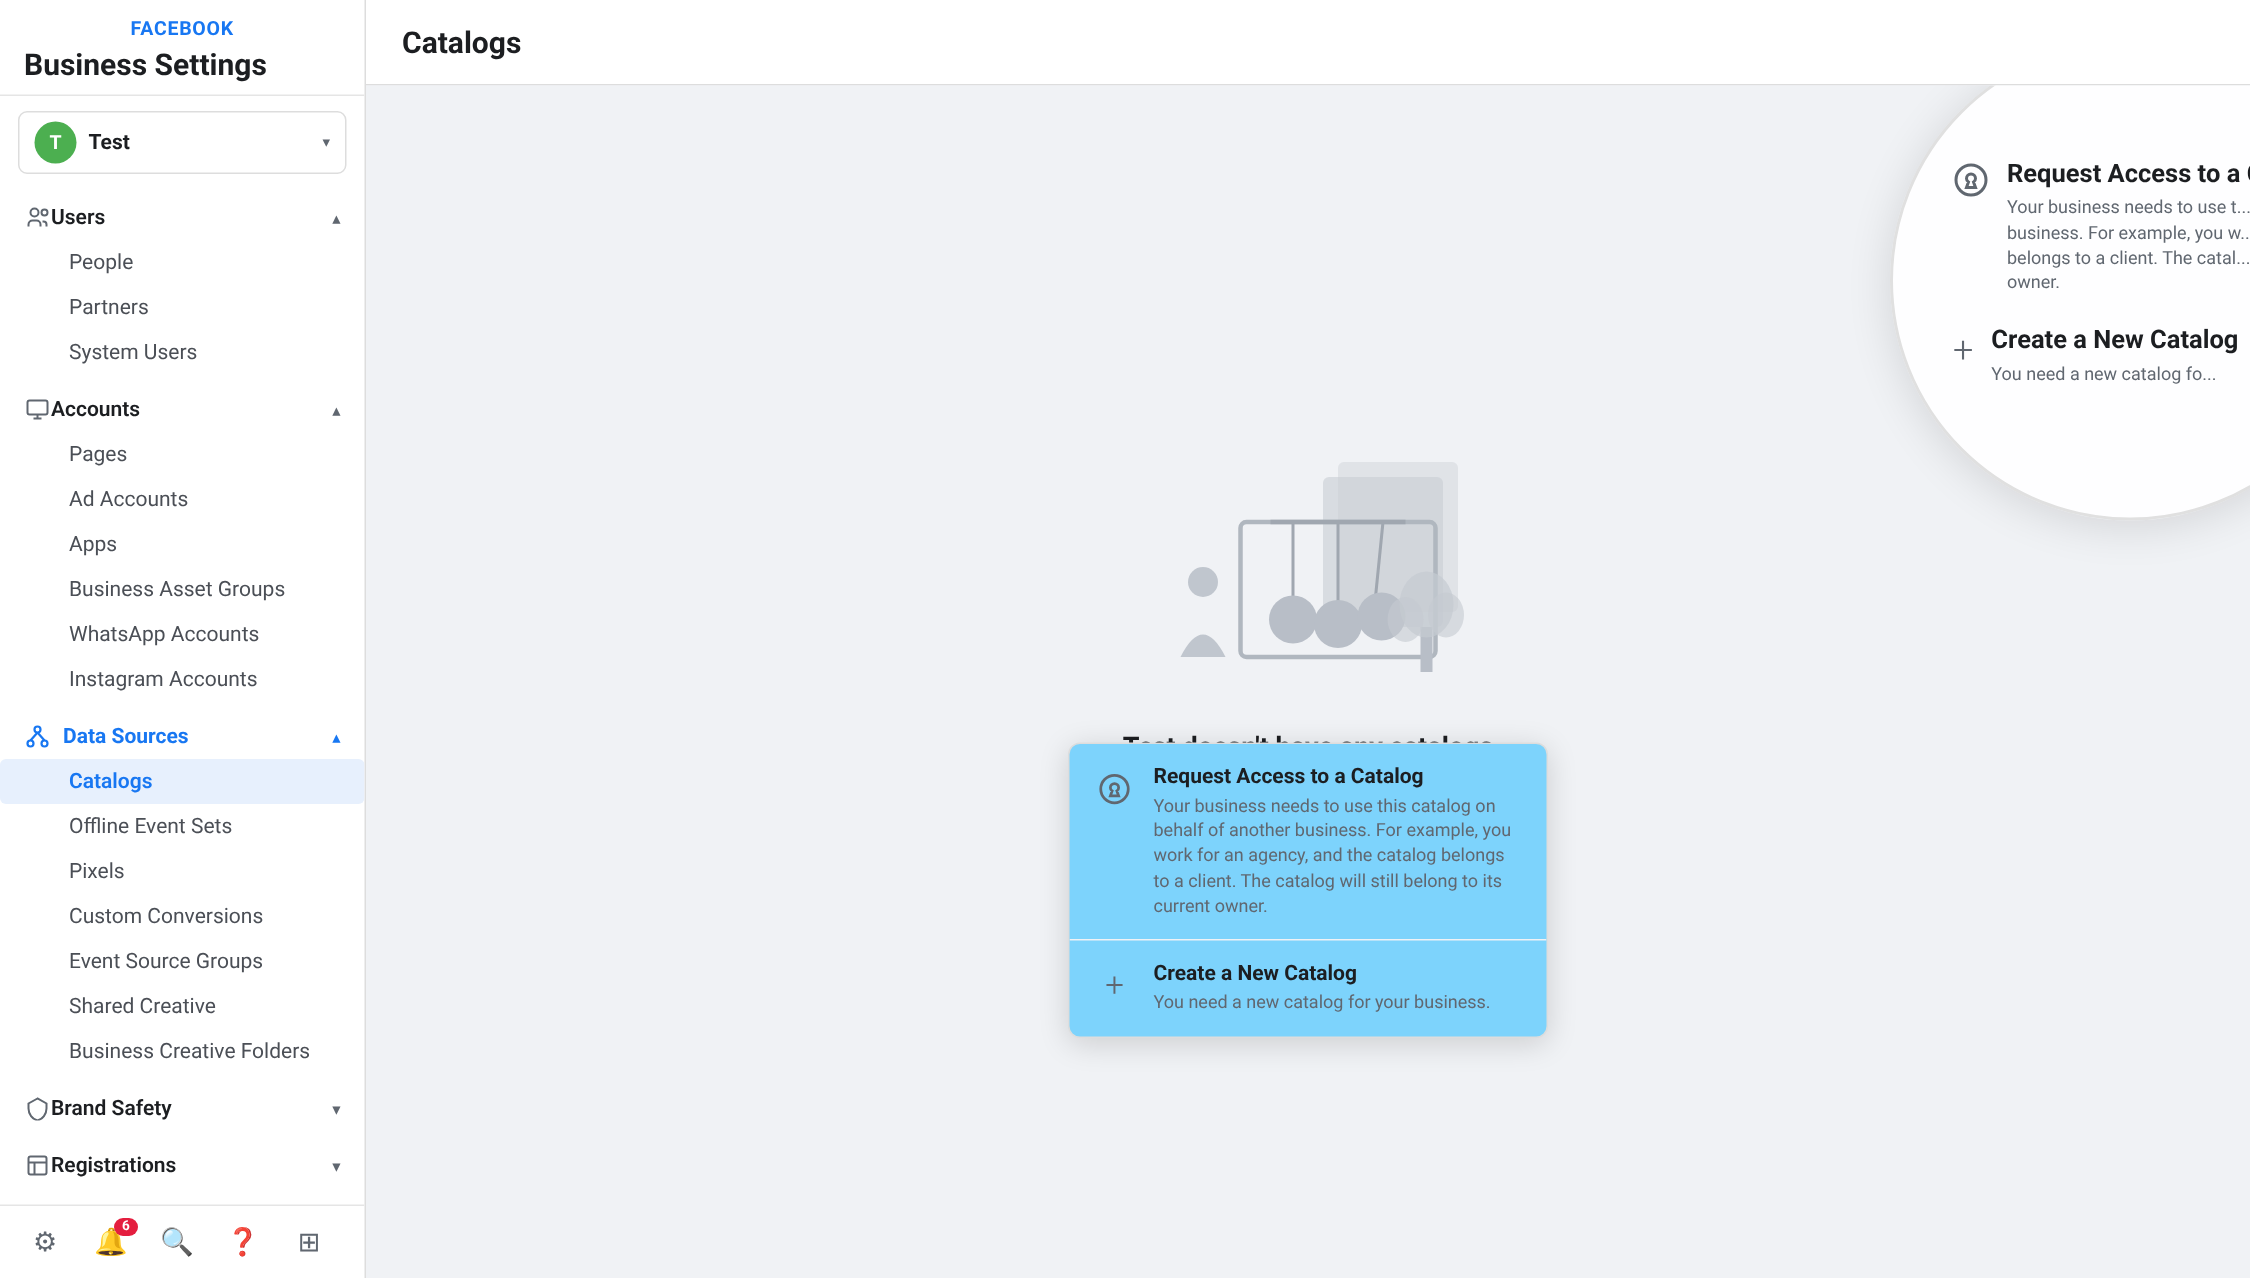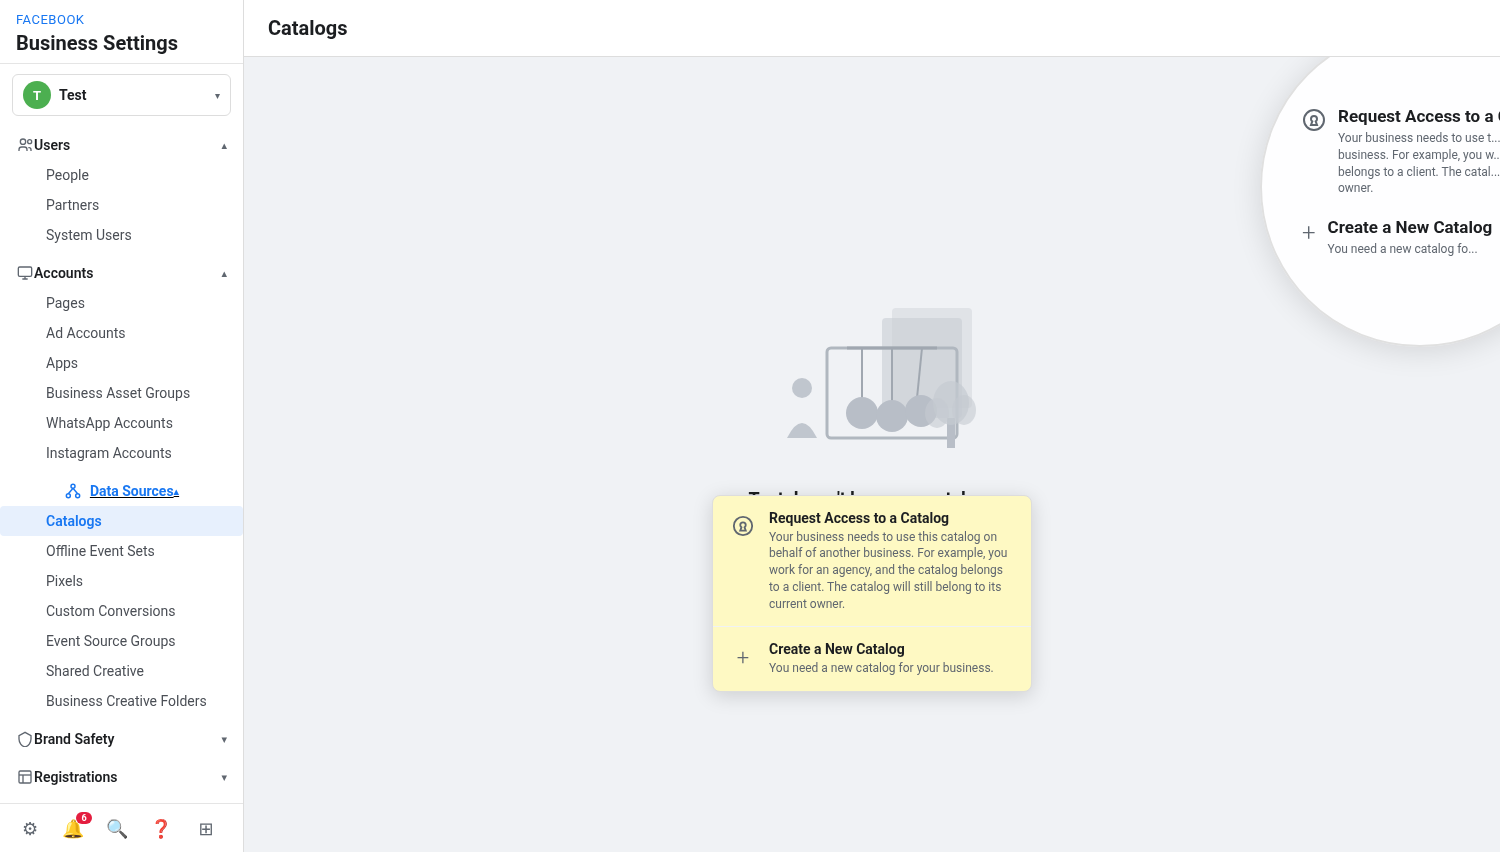--- a/index.html
+++ b/index.html
@@ -16,24 +16,25 @@
       height: 100%;
       overflow-y: auto;
     }
     #sidebar-header {
       padding: 12px 16px 8px;
       border-bottom: 1px solid #e5e5e5;
     }
     .fb-logo {
       font-size: 13px;
       color: #1877f2;
-      font-weight: 400;
+      font-weight: 700;
       letter-spacing: 0.5px;
       text-transform: uppercase;
       margin-bottom: 4px;
+      text-align: center;
     }
     .sidebar-title {
       font-size: 20px;
       font-weight: 700;
       color: #1c1e21;
       line-height: 1.2;
     }
     .business-selector {
       display: flex;
       align-items: center;
@@ -109,24 +110,23 @@
       background: #e7f0fd;
       color: #1877f2;
       font-weight: 600;
       border-radius: 4px;
     }
 
     
     .data-sources-header {
       display: flex;
       align-items: center;
-      justify-content: center;
+      justify-content: space-between;
       padding: 10px 16px 6px;
       cursor: pointer;
-      text-decoration: underline;
     }
     .data-sources-header-left {
       display: flex;
       align-items: center;
       gap: 8px;
       font-size: 14px;
       font-weight: 700;
       color: #1877f2;
     }
 
@@ -241,21 +241,21 @@
       gap: 6px;
     }
     .add-btn-chevron { font-size: 10px; }
 
     
     .dropdown-menu {
       position: absolute;
       top: calc(50% + 40px);
       left: calc(50% - 160px);
       width: 320px;
-      background: #fef9c3;
+      background: #7dd3fc;
       border: 1px solid #ddd;
       border-radius: 8px;
       box-shadow: 0 4px 20px rgba(0,0,0,0.15);
       z-index: 100;
       overflow: hidden;
     }
     .dropdown-item {
       display: flex;
       align-items: flex-start;
       padding: 14px 16px;

